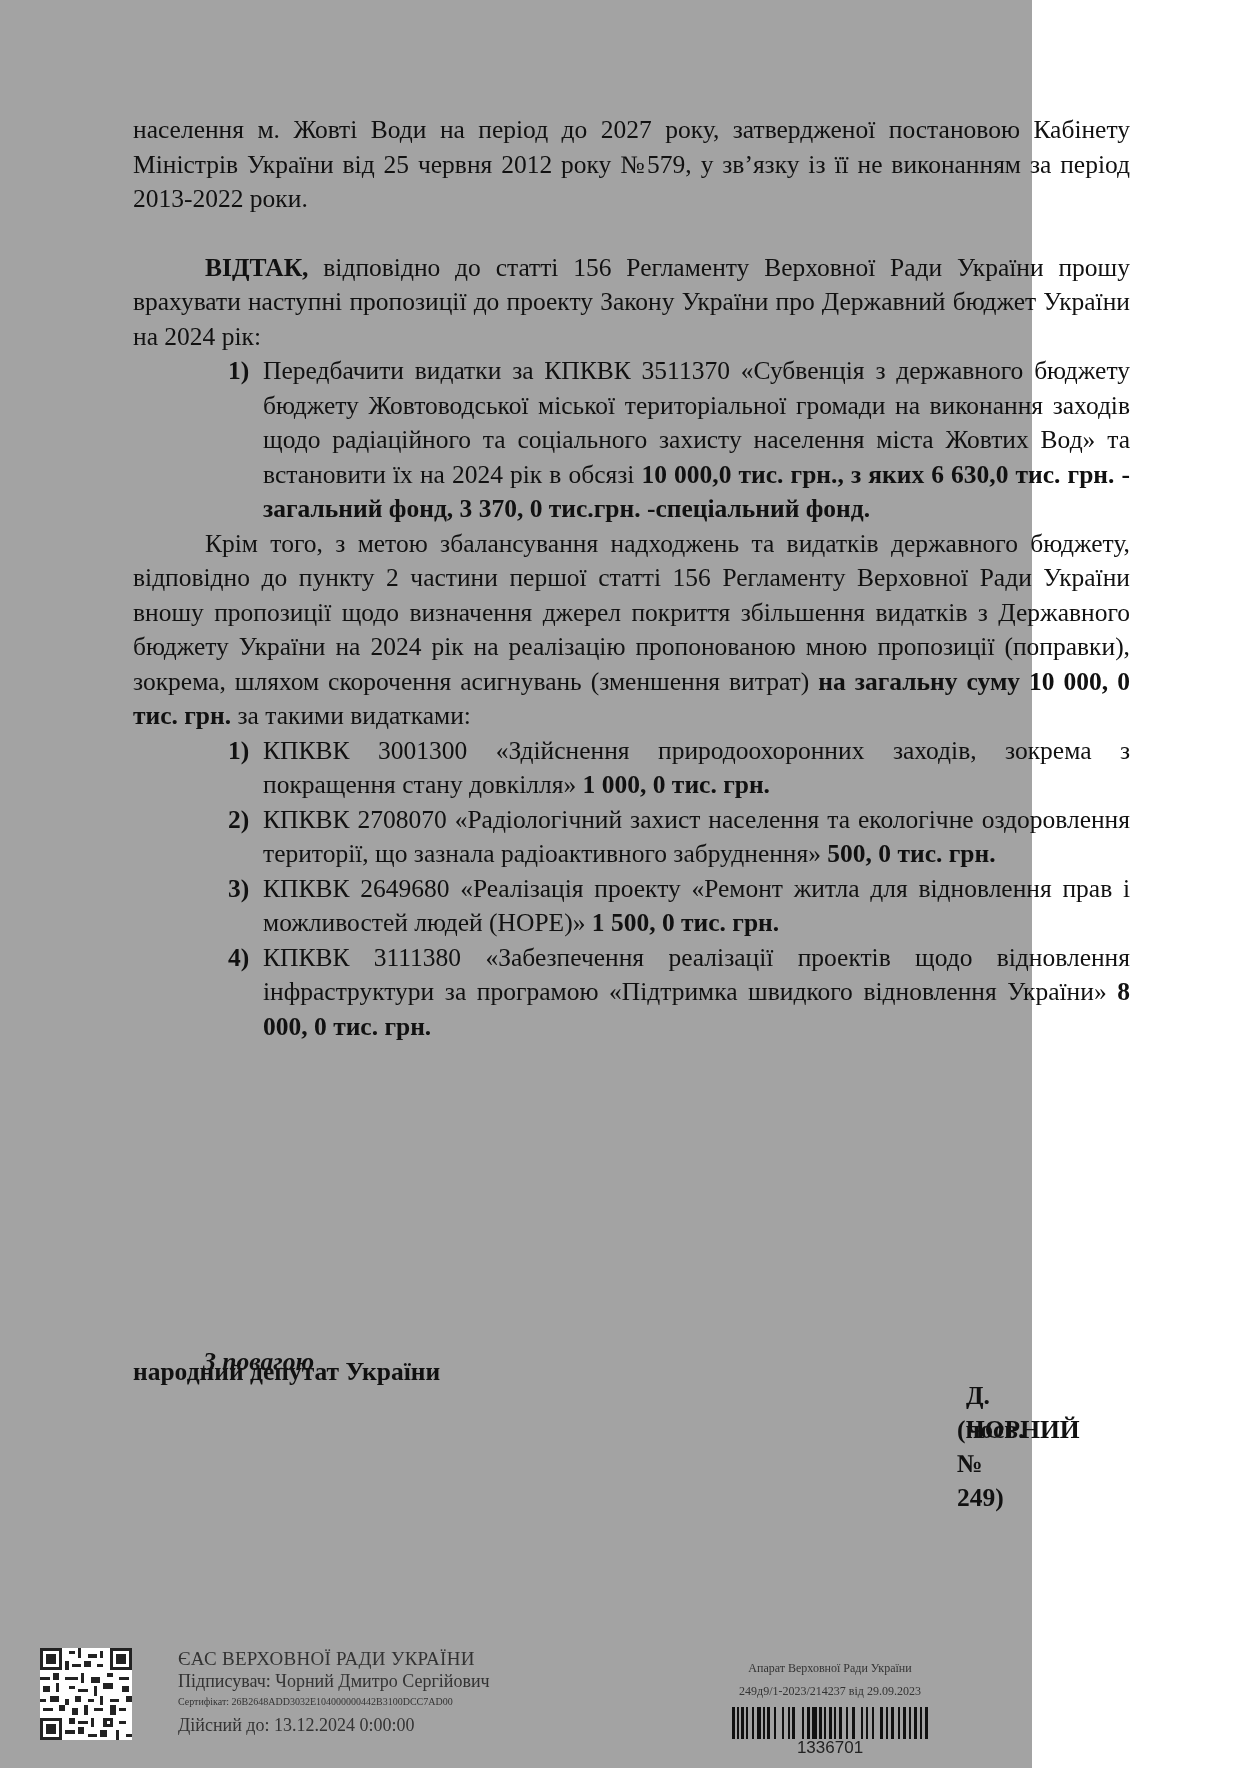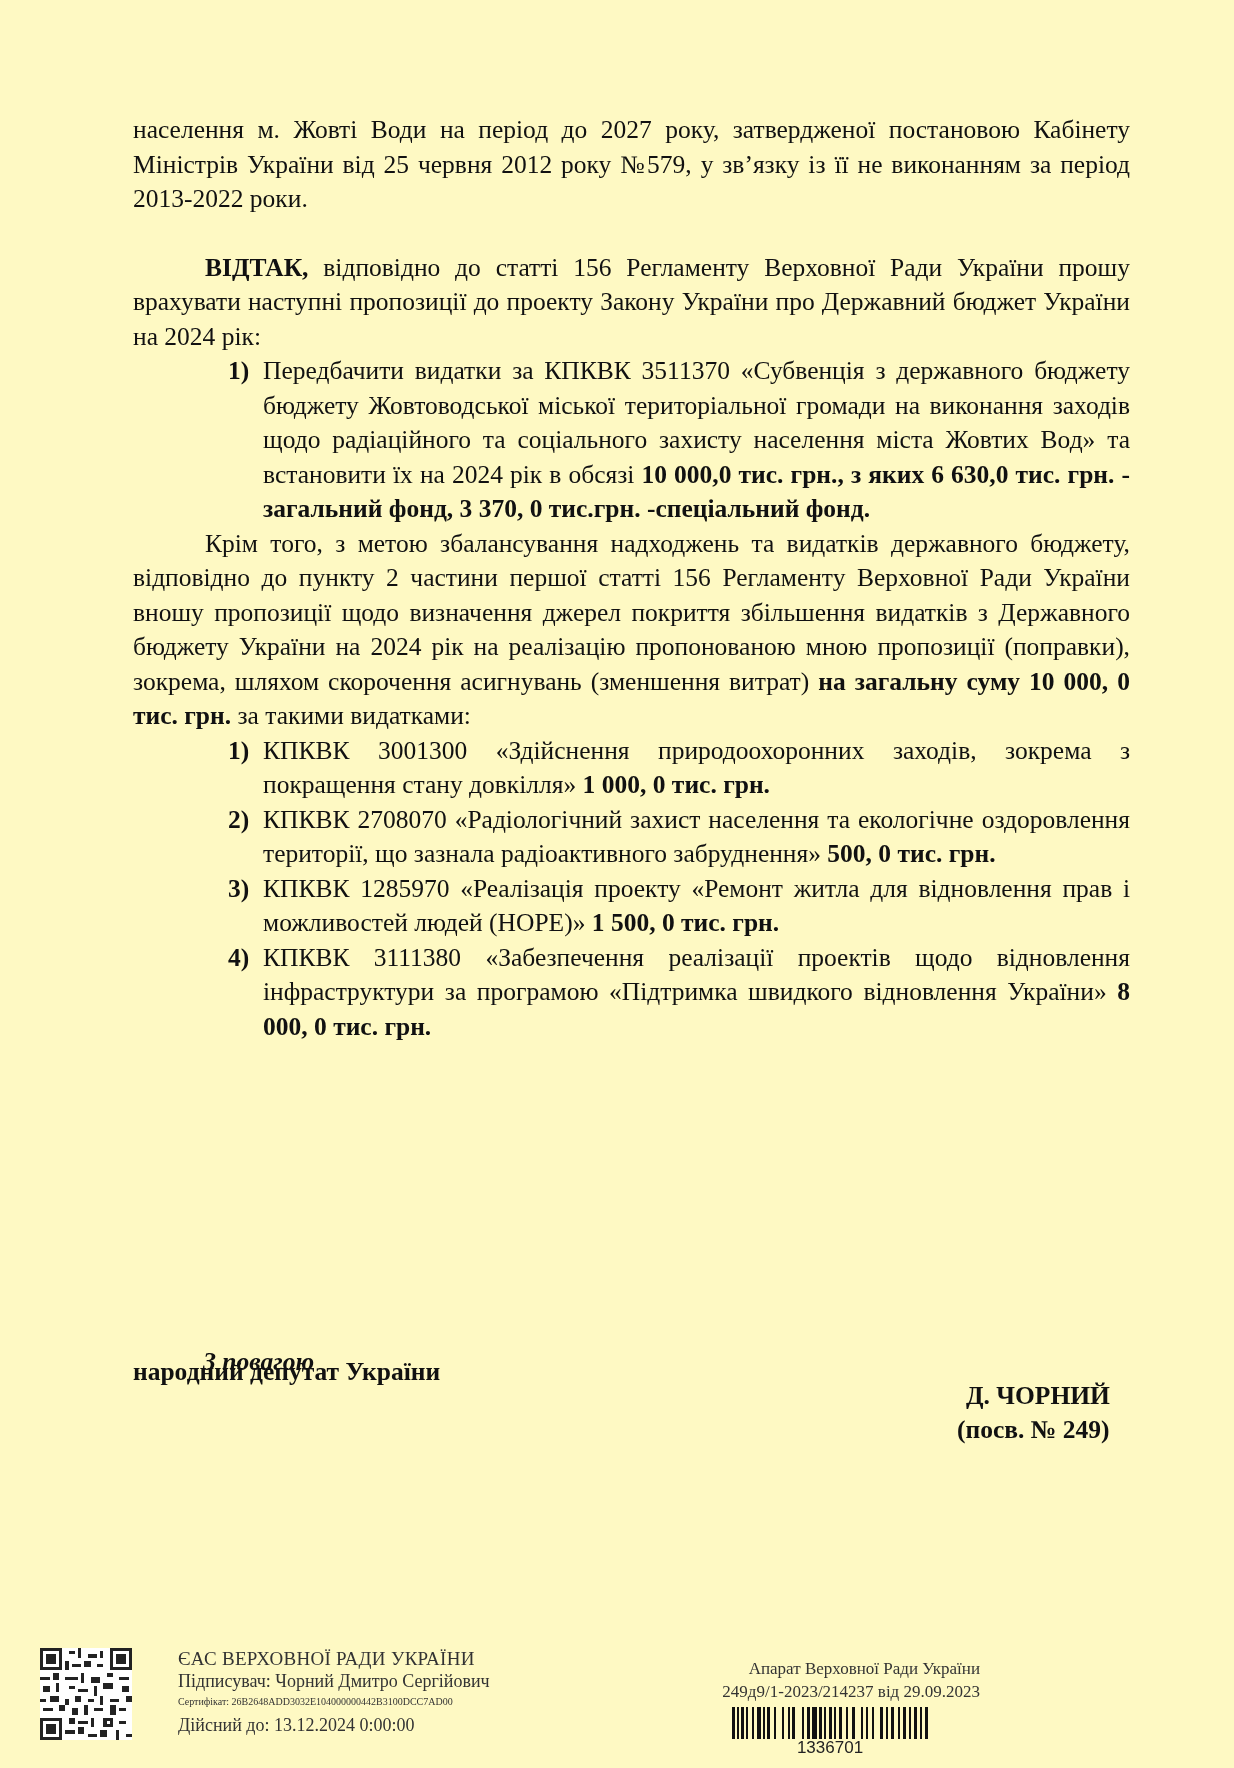--- a/index.html
+++ b/index.html
@@ -1,37 +1,37 @@
 <!DOCTYPE html>
 <html><head>
 <meta charset="utf-8">
 <style>
   html, body { margin: 0; padding: 0; background: #ffffff; }
   body { width: 1234px; height: 1768px; position: relative; overflow: hidden; color: #111; }
-  .page { position: absolute; left: 0; top: 0; width: 1234px; height: 1768px; background: #fef9c3; }
+  .page { position: absolute; left: 0; top: 0; width: 1032px; height: 1768px; background: #a3a3a3; }
   .txt { font-family: "Liberation Serif", "DejaVu Serif", serif; font-size: 25.5px; line-height: 34.5px; }
   .body-block { position: absolute; left: 133px; width: 997px; }
   .para { margin: 0; text-align: justify; }
   .indent { text-indent: 72px; }
   .b { font-weight: bold; }
   .i { font-style: italic; }
   .list { margin: 0; padding: 0; list-style: none; }
   .list li { position: relative; padding-left: 130px; text-align: justify; }
   .list li .num { position: absolute; left: 95px; font-weight: bold; }
   .spacer { height: 34px; }
   .sign { position: absolute; font-family: "Liberation Serif", "DejaVu Serif", serif; font-size: 25.5px; font-weight: bold; line-height: 34px; }
   .footer-left { position: absolute; left: 40px; top: 1648px; }
   .qr { position: absolute; left: 0; top: 0; width: 92px; height: 92px; }
   .stamp-text { position: absolute; left: 138px; top: 0; font-family: "Liberation Serif", "DejaVu Serif", serif; color: #333; white-space: nowrap; }
   .st1 { font-size: 19px; line-height: 22px; letter-spacing: 0.3px; }
   .st2 { font-size: 18px; line-height: 22px; }
   .st3 { font-size: 10px; line-height: 20px; }
   .st4 { font-size: 18px; line-height: 26px; }
   .footer-right { position: absolute; left: 680px; top: 1657px; width: 300px; text-align: center; font-family: "Liberation Serif", "DejaVu Serif", serif; color: #333; }
-  .fr1, .fr2 { font-size: 17px; line-height: 23px; white-space: nowrap; text-align: right; }
+  .fr1, .fr2 { font-size: 12px; line-height: 23px; white-space: nowrap; }
   .barcode { display: block; margin: 4px auto 0; height: 32px; width: 200px; }
   .barnum { font-family: "Liberation Sans", "DejaVu Sans", sans-serif; font-size: 17px; line-height: 18px; color: #222; }
 </style>
 </head>
 <body>
 
 <div class="page">
 
   <div class="body-block txt" style="top:113px;">
     <p class="para">населення м. Жовті Води  на період до 2027 року, затвердженої постановою Кабінету Міністрів України від 25 червня 2012 року №579, у зв’язку із її не виконанням за період 2013-2022 роки.</p>
@@ -48,21 +48,21 @@
       <li>
         <span class="num">1)</span>
         <span>КПКВК 3001300 «Здійснення природоохоронних заходів, зокрема з покращення стану довкілля» </span><span class="b">1 000, 0 тис. грн.</span>
       </li>
       <li>
         <span class="num">2)</span>
         <span>КПКВК 2708070 «Радіологічний захист населення та екологічне оздоровлення території, що зазнала радіоактивного забруднення» </span><span class="b">500, 0 тис. грн.</span>
       </li>
       <li>
         <span class="num">3)</span>
-        <span>КПКВК 1285970 «Реалізація проекту «Ремонт житла для відновлення прав і можливостей людей (HOPE)» </span><span class="b">1 500, 0 тис. грн.</span>
+        <span>КПКВК 2649680 «Реалізація проекту «Ремонт житла для відновлення прав і можливостей людей (HOPE)» </span><span class="b">1 500, 0 тис. грн.</span>
       </li>
       <li>
         <span class="num">4)</span>
         <span>КПКВК 3111380 «Забезпечення реалізації проектів щодо відновлення інфраструктури за програмою «Підтримка швидкого відновлення України» </span><span class="b">8 000, 0 тис. грн.</span>
       </li>
     </ul>
   </div>
 
   <div class="sign i" style="left:203px; top:1345px;">З повагою</div>
   <div class="sign" style="left:133px; top:1355px;">народний депутат України</div>

